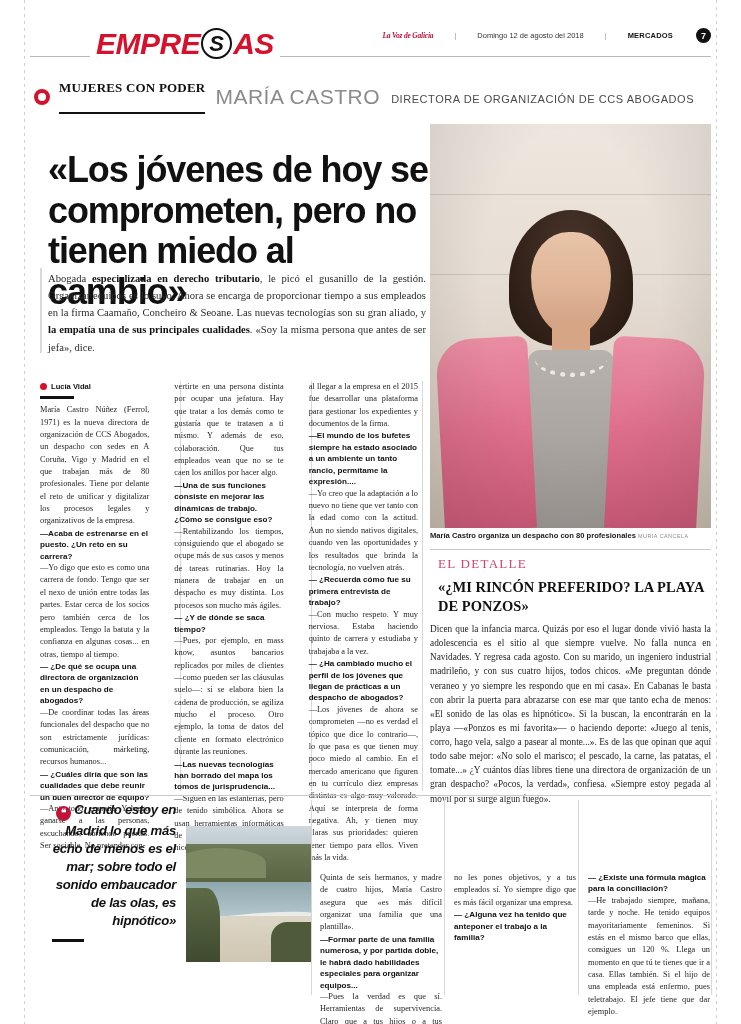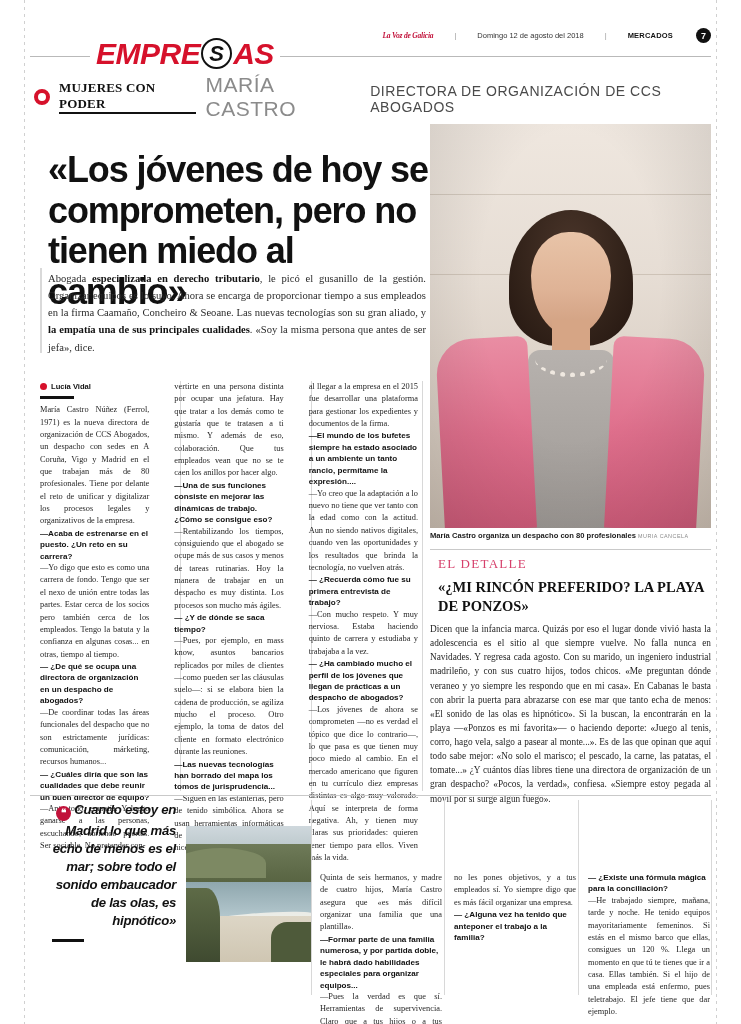--- a/index.html
+++ b/index.html
@@ -25,21 +25,21 @@
     width: 681px; height: 42px;
   }
   .mast-rule {
     position: absolute;
     left: 0; top: 28px;
     width: 681px; height: 1px;
     background: #b9b9b9;
   }
   .section-word {
     position: absolute;
-    left: 60px; top: 10px;
+    left: 60px; top: 0;
     display: flex;
     align-items: center;
     background: #ffffff;
     padding: 0 6px;
     z-index: 3;
   }
   .section-word .sw {
     font-family: "Liberation Sans", sans-serif;
     font-weight: bold;
     font-style: italic;
@@ -119,33 +119,33 @@
     margin-right: 9px;
     flex: 0 0 auto;
   }
   .kicker-label {
     font-family: "Liberation Serif", serif;
     font-weight: bold;
     font-size: 13px;
     letter-spacing: 0.2px;
     color: #111;
     border-bottom: 2px solid #111;
-    padding-bottom: 0;
+    padding-bottom: 16px;
     margin-right: 10px;
   }
   .kicker-name {
     font-family: Liberation Sans, sans-serif;
     font-size: 21px;
     color: #8b8b8b;
     letter-spacing: 0.5px;
     margin-right: 11px;
   }
   .kicker-role {
     font-family: "Liberation Sans", sans-serif;
-    font-size: 14px;
+    font-size: 11px;
     letter-spacing: 0.55px;
     color: #4a4a4a;
     padding-top: 4px;
   }
 
   
   .headline {
     position: absolute;
     left: 48px; top: 126px;
     width: 382px;

